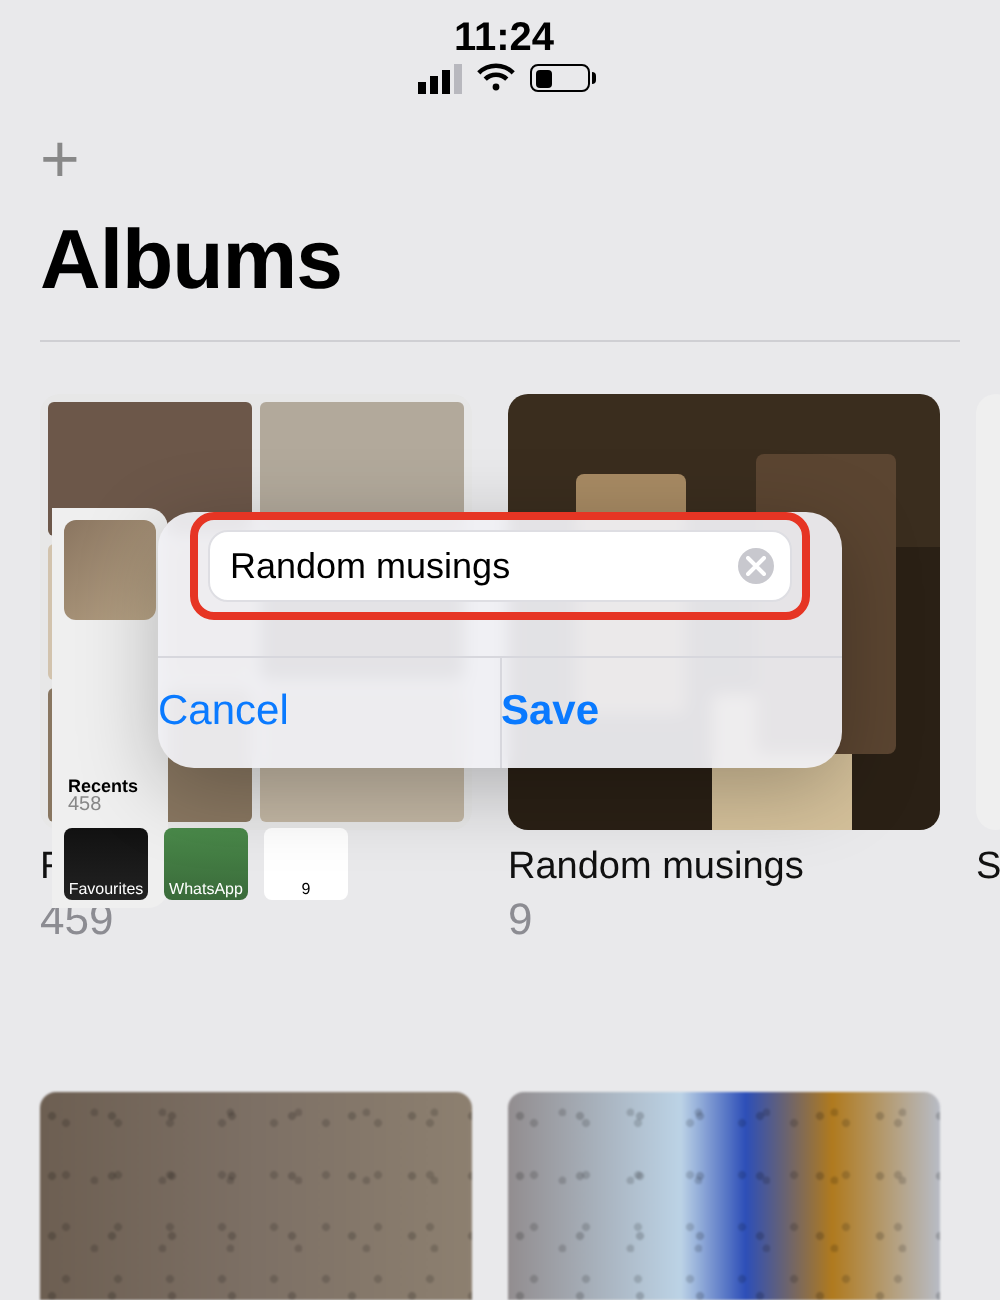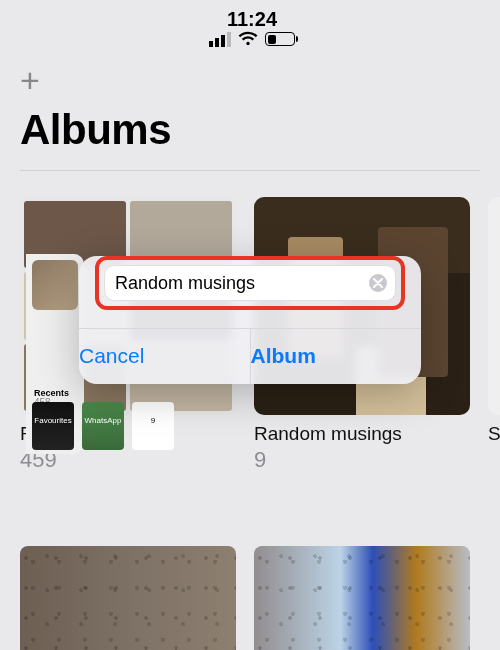--- a/index.html
+++ b/index.html
@@ -74,21 +74,21 @@
   .dialog-btns { display:flex; border-top:1px solid #d7d7dd; margin-top:18px; }
   .dlg-btn { flex:1; text-align:left; padding:15px 0 16px; color:#0a7aff; font-size:21px; }
   .dlg-btn + .dlg-btn { border-left:1px solid #d7d7dd; font-weight:600;}
 
   
   .ghost-card { position:absolute; left:26px; top:254px; width:58px; height:200px; background:#efefef; border-radius:0 10px 10px 0; padding:0;}
   .ghost-card::before{content:"";position:absolute;left:6px;right:6px;top:6px;height:50px;background:linear-gradient(135deg,#8a7560,#b9a587);border-radius:6px;}
   .ghost-label { position:absolute; bottom:56px; left:8px; font-size:9px; font-weight:700;}
   .ghost-sub { position:absolute; bottom:46px; left:8px; font-size:10px; color:#888;}
   .ghost-chips { position:absolute; bottom:4px; left:6px; right:-90px; display:flex; gap:8px;}
-  .ghost-chips div{ width:60px; height:48px; background:#ddd; border-radius:4px; font-size:8px; padding-top:14px; text-align:center; overflow:hidden;}
+  .ghost-chips div{ width:60px; height:36px; background:#ddd; border-radius:4px; font-size:8px; padding-top:26px; text-align:center; overflow:hidden;}
   .ghost-chips div:nth-child(1){ background:linear-gradient(#111,#222); color:#fff;}
   .ghost-chips div:nth-child(2){ background:linear-gradient(#4a8a4a,#3a6a3a); color:#fff;}
 </style>
 </head>
 <body>
 
 <div class="root">
 
   <div class="status-bar">
     <div>11:24</div>
@@ -164,17 +164,17 @@
         <input type="text" value="Random musings" style="">
         <div class="clear">
           <svg width="10" height="10" viewBox="0 0 10 10">
               <path d="M1 1l8 8M9 1L1 9" stroke="#fff" stroke-width="2" stroke-linecap="round"></path>
             </svg>
         </div>
       </div>
     </div>
     <div class="dialog-btns">
       <div class="dlg-btn">Cancel</div>
-      <div class="dlg-btn">Album</div>
+      <div class="dlg-btn">Save</div>
     </div>
   </div>
 
 </div>
 
 </body></html>

